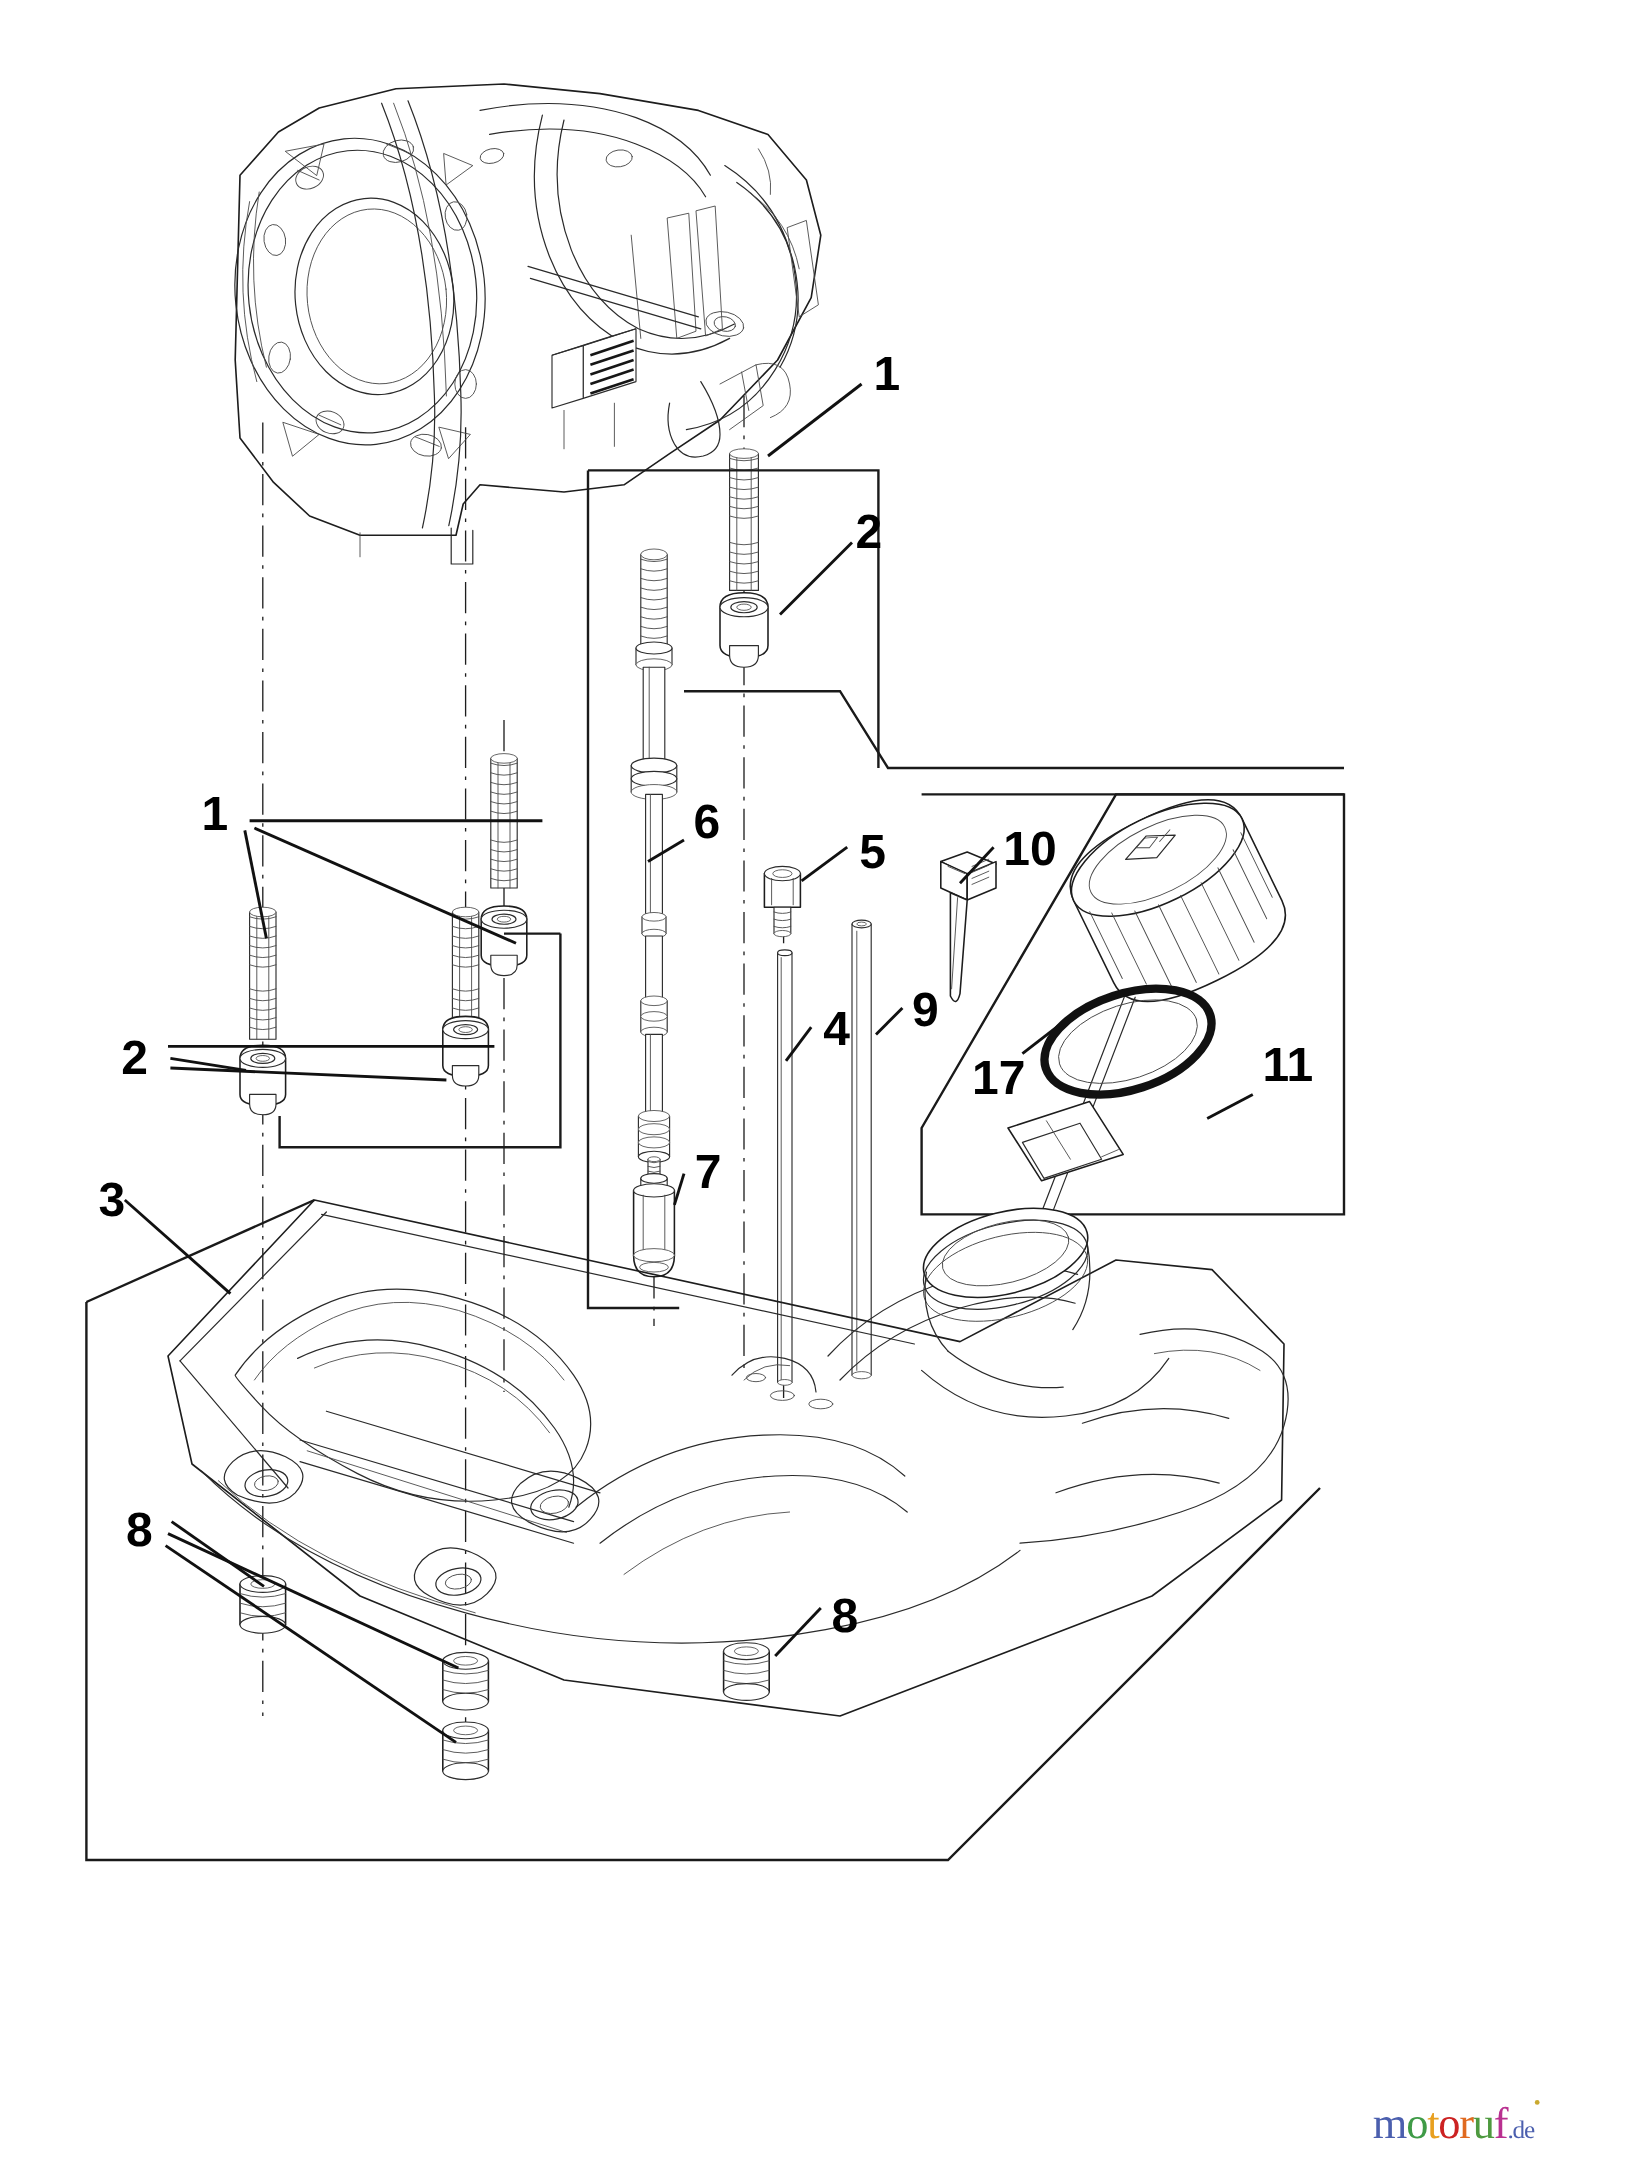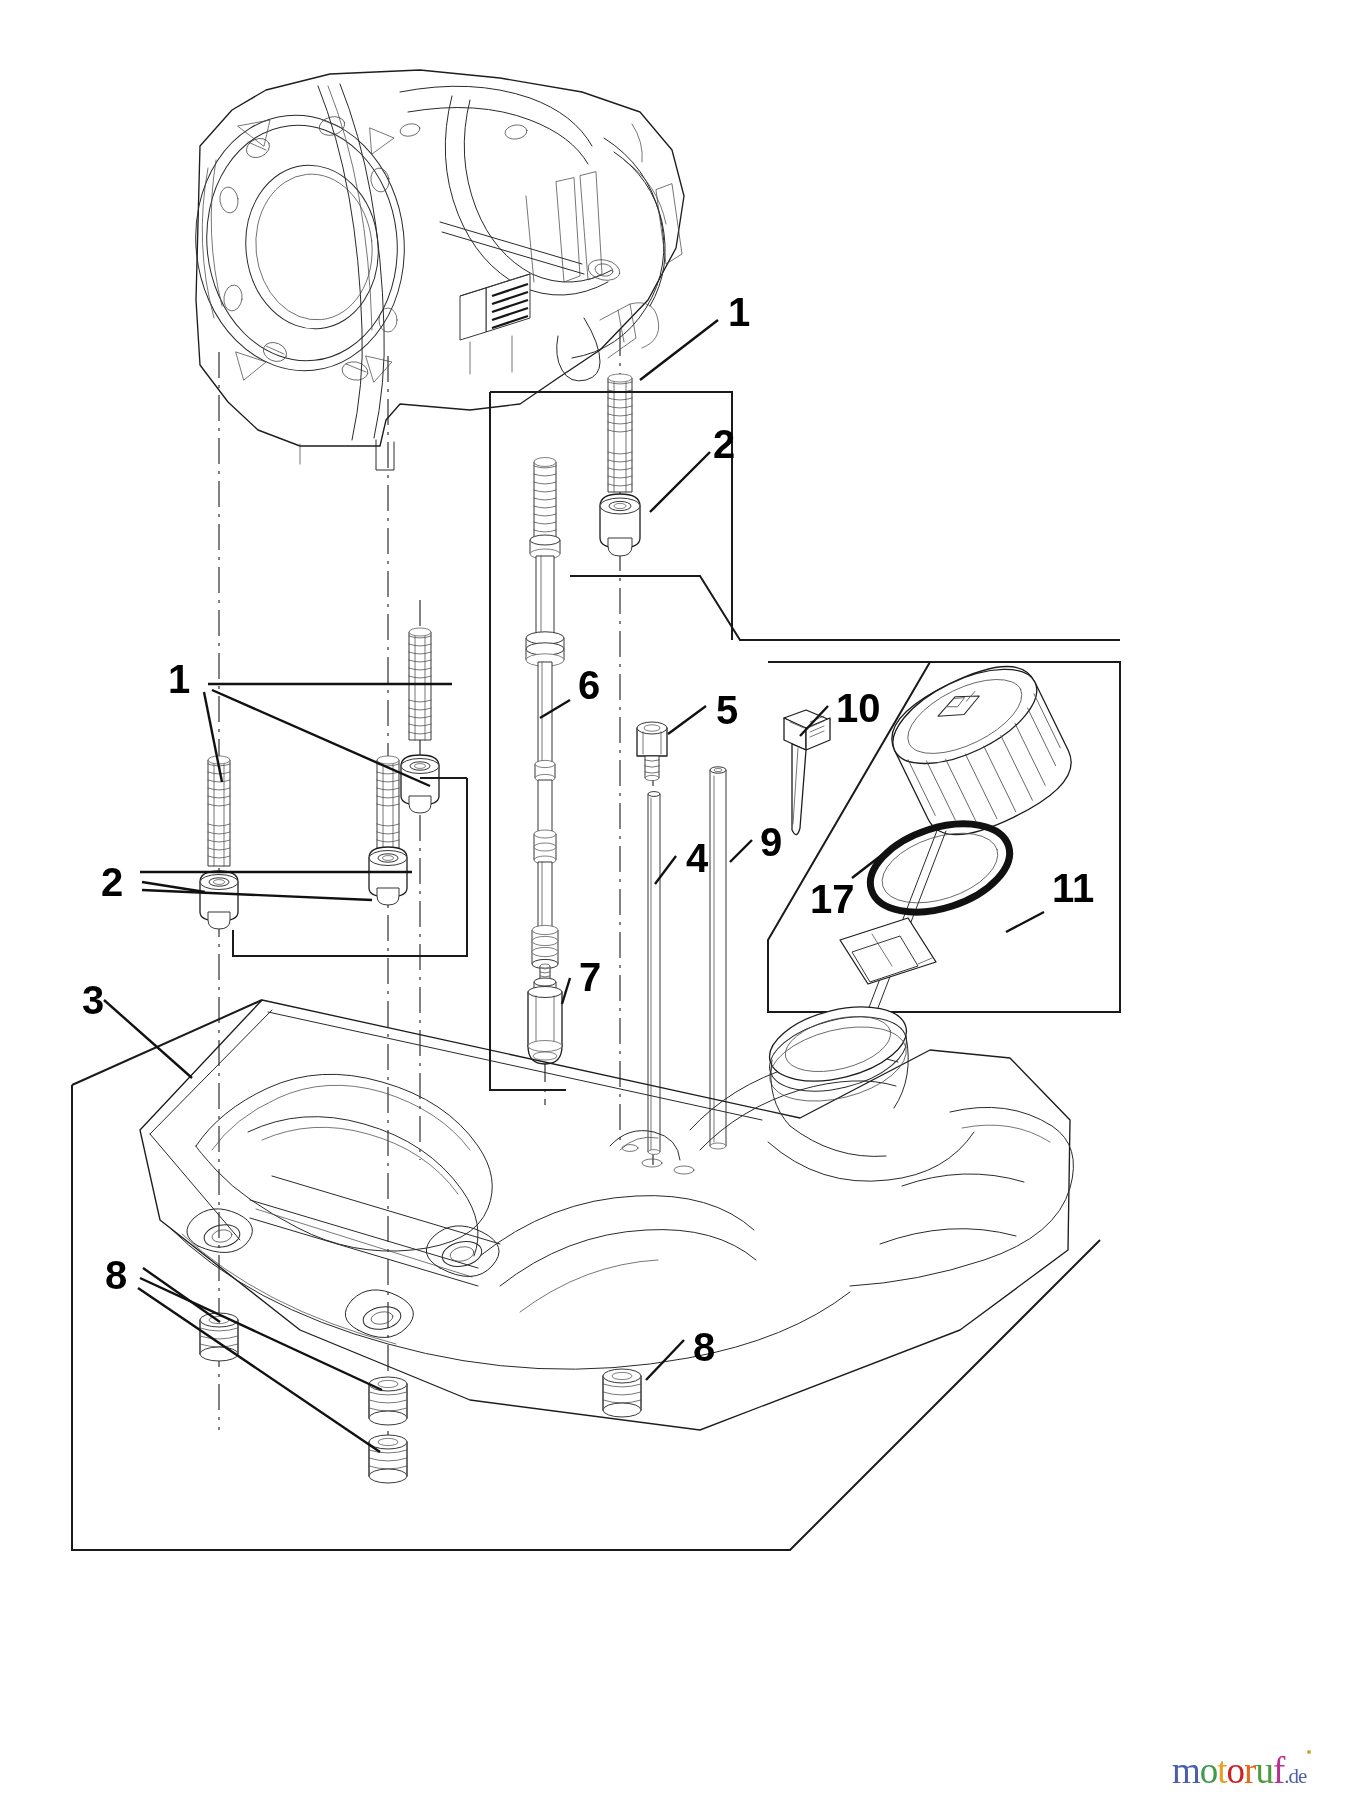--- a/index.html
+++ b/index.html
@@ -15,21 +15,21 @@
     font-weight:700;
     color:#000;
     line-height:1;
     white-space:nowrap;
     user-select:none;
   }
   .c-lg{font-size:40px;}
 
   
   #watermark{
-    position:absolute; left:1172px; top:1752px;
+    position:absolute; left:1144px; top:1752px;
     font-family:"Liberation Serif",serif;
     font-size:37px; letter-spacing:-1px;
     line-height:1; white-space:nowrap;
   }
   #watermark .suffix{font-size:21px;}
   #wm-dot{position:absolute;left:135px;top:-2px;width:4px;height:4px;
           border-radius:50%;background:#caa92e;}
 </style>
 </head>
 <body>

